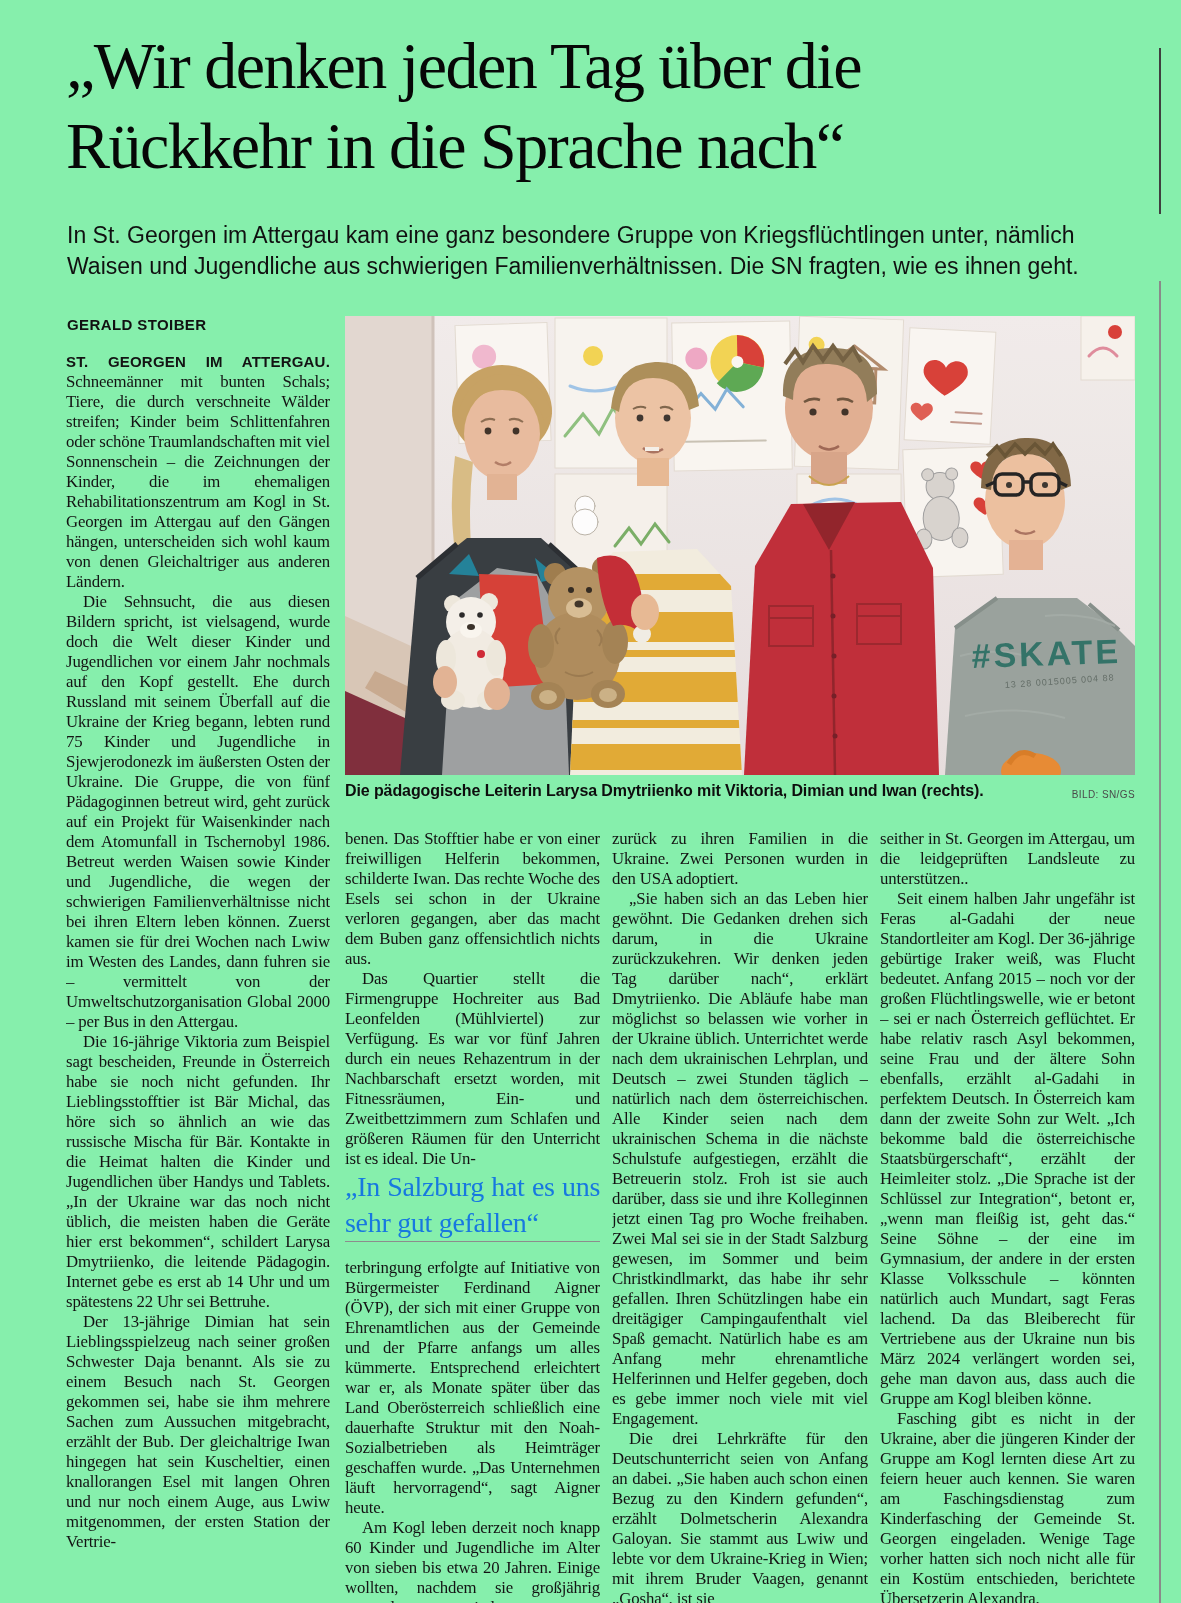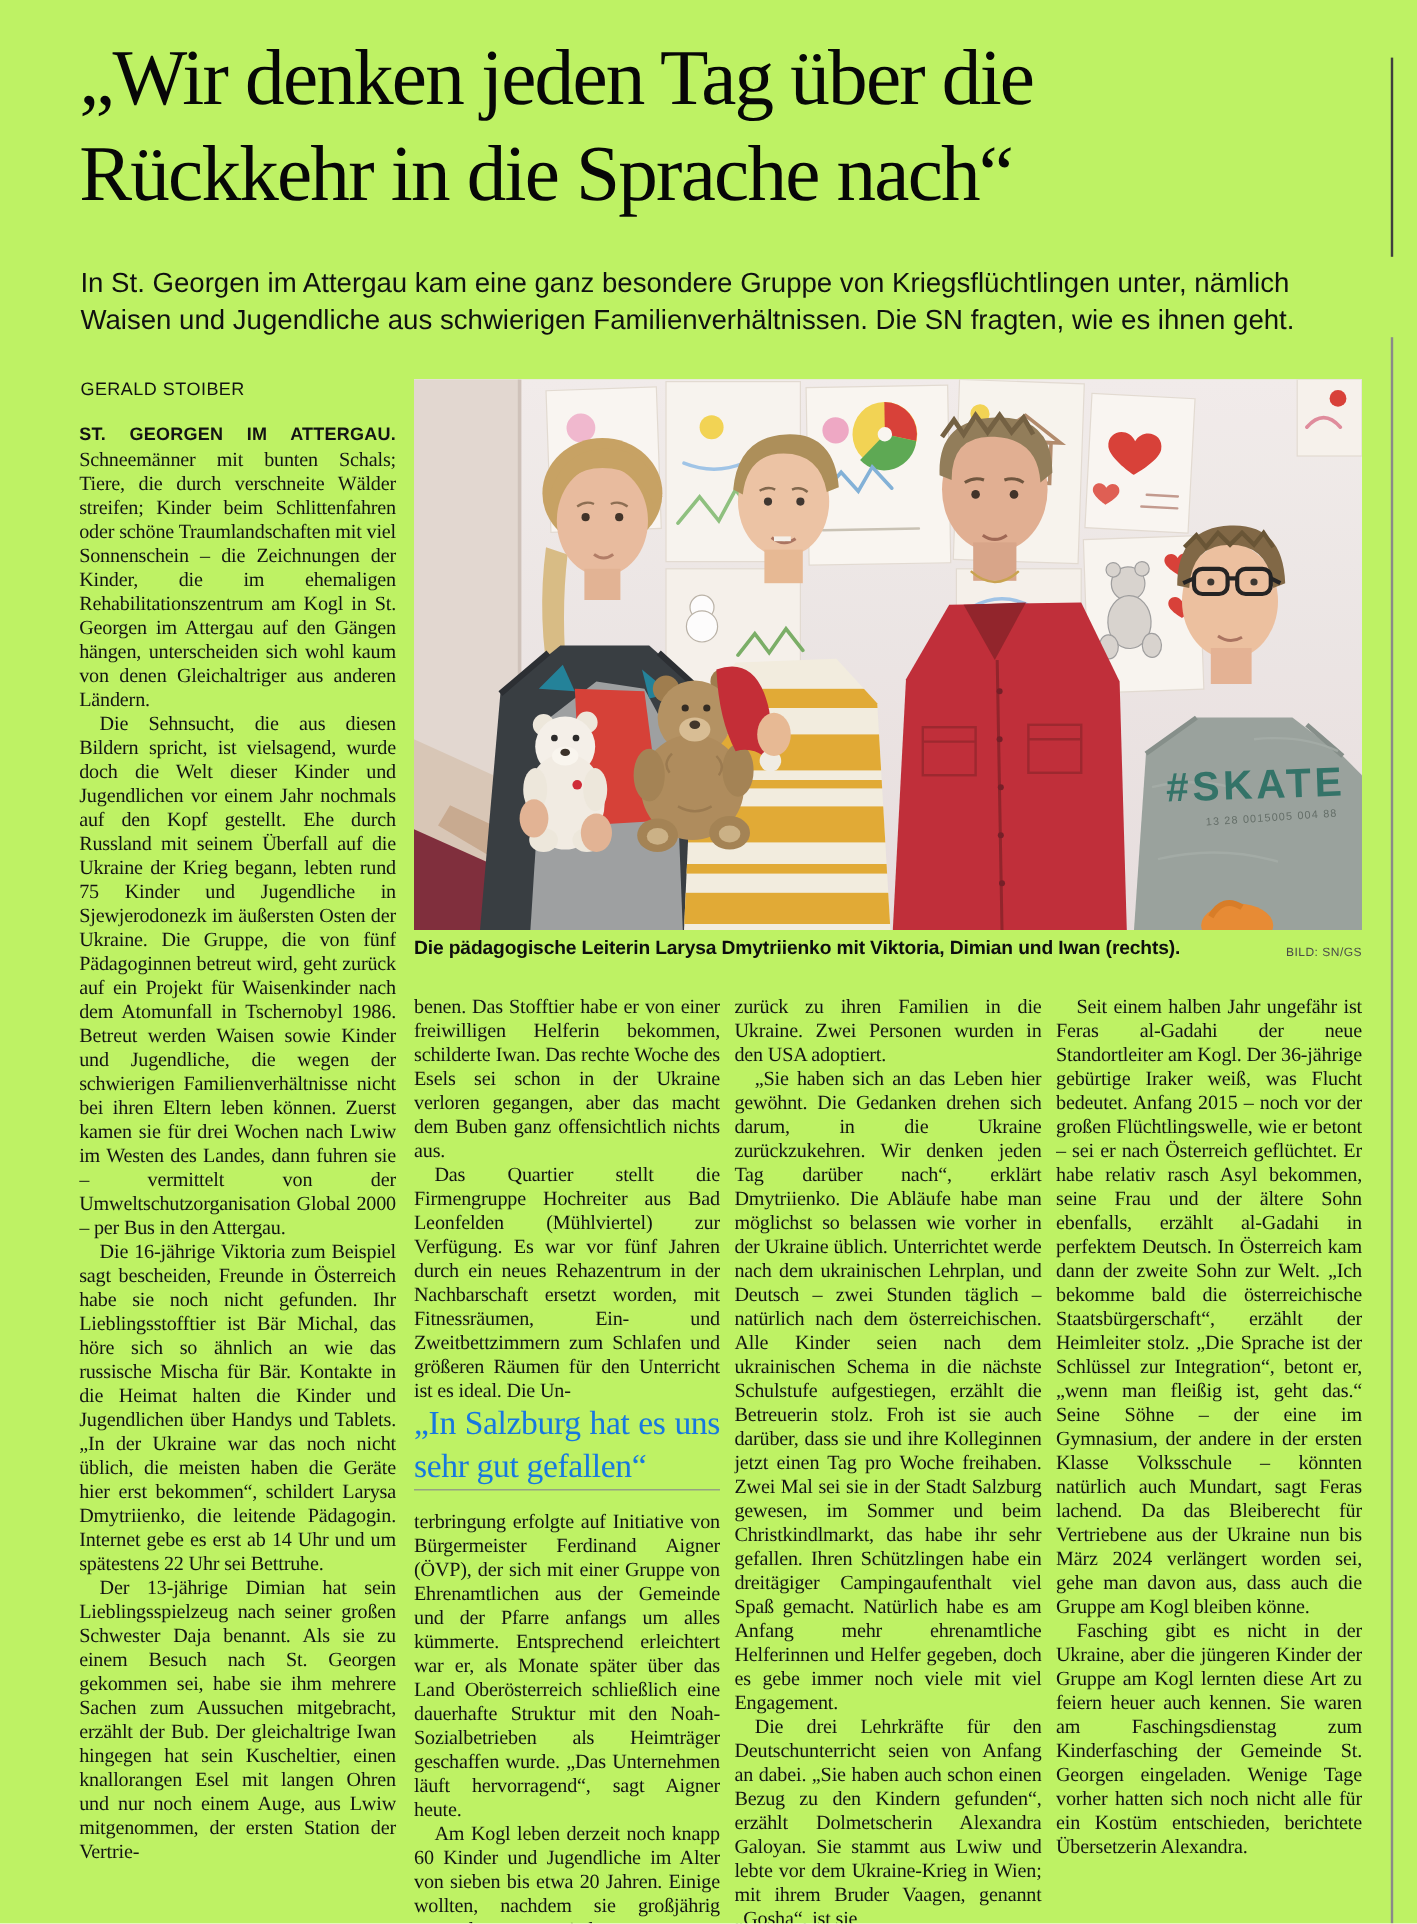--- a/index.html
+++ b/index.html
@@ -1,25 +1,25 @@
 <!DOCTYPE html>
 <html lang="de"><head>
 <meta charset="utf-8">
 <style>
   html,body{margin:0;padding:0;background:#ffffff;}
-  .page{position:relative;width:1181px;height:1603px;background:#bef264;overflow:hidden;
+  .page{position:relative;width:1181px;height:1603px;background:#86efac;overflow:hidden;
         font-family:"Liberation Serif","DejaVu Serif",serif;color:#141414;}
   .headline{position:absolute;left:66px;top:26px;width:1040px;margin:0;
         font-size:66px;line-height:80px;font-weight:400;letter-spacing:-1.5px;color:#070707;}
   .lede{position:absolute;left:67px;top:220px;width:1062px;margin:0;
         font-family:"Liberation Sans","DejaVu Sans",sans-serif;
         font-size:23px;line-height:31px;font-weight:400;color:#101010;}
   .byline{position:absolute;left:67px;top:316px;
         font-family:"Liberation Sans","DejaVu Sans",sans-serif;
-        font-size:15px;font-weight:normal;letter-spacing:.4px;color:#111;}
+        font-size:15px;font-weight:bold;letter-spacing:.4px;color:#111;}
   .col{position:absolute;overflow:hidden;text-align:justify;
         font-size:16.8px;line-height:20px;letter-spacing:-0.15px;color:#131313;}
   .col p{margin:0;-webkit-hyphens:auto;hyphens:auto;}
   .col p.indent{text-indent:17px;}
   .col1{left:66px;top:352px;width:264px;height:1251px;}
   .col2{left:345px;top:829px;width:255px;height:774px;}
   .col3{left:612px;top:829px;width:256px;height:774px;}
   .col4{left:880px;top:829px;width:255px;height:774px;}
   .lead-in{font-family:"Liberation Sans","DejaVu Sans",sans-serif;
         font-weight:bold;font-size:15px;letter-spacing:.2px;}
@@ -293,20 +293,21 @@
     <p class="indent">Am Kogl leben derzeit noch knapp 60 Kinder und Jugendliche im Alter von sieben bis etwa 20 Jahren. Einige wollten, nachdem sie großjährig geworden waren, wieder</p>
   </div>
 
   <div class="col col3">
     <p>zurück zu ihren Familien in die Ukraine. Zwei Personen wurden in den USA adoptiert.</p>
     <p class="indent">„Sie haben sich an das Leben hier gewöhnt. Die Gedanken drehen sich darum, in die Ukraine zurückzukehren. Wir denken jeden Tag darüber nach“, erklärt Dmytriienko. Die Abläufe habe man möglichst so belassen wie vorher in der Ukraine üblich. Unterrichtet werde nach dem ukrainischen Lehrplan, und Deutsch – zwei Stunden täglich – natürlich nach dem österreichischen. Alle Kinder seien nach dem ukrainischen Schema in die nächste Schulstufe aufgestiegen, erzählt die Betreuerin stolz. Froh ist sie auch darüber, dass sie und ihre Kolleginnen jetzt einen Tag pro Woche freihaben. Zwei Mal sei sie in der Stadt Salzburg gewesen, im Sommer und beim Christkindlmarkt, das habe ihr sehr gefallen. Ihren Schützlingen habe ein dreitägiger Campingaufenthalt viel Spaß gemacht. Natürlich habe es am Anfang mehr ehrenamtliche Helferinnen und Helfer gegeben, doch es gebe immer noch viele mit viel Engagement.</p>
     <p class="indent">Die drei Lehrkräfte für den Deutschunterricht seien von Anfang an dabei. „Sie haben auch schon einen Bezug zu den Kindern gefunden“, erzählt Dolmetscherin Alexandra Galoyan. Sie stammt aus Lwiw und lebte vor dem Ukraine-Krieg in Wien; mit ihrem Bruder Vaagen, genannt „Gosha“, ist sie</p>
   </div>
 
   <div class="col col4">
+    <p>seither in St. Georgen im Attergau, um die leidgeprüften Landsleute zu unterstützen..</p>
     <p class="indent">Seit einem halben Jahr ungefähr ist Feras al-Gadahi der neue Standortleiter am Kogl. Der 36-jährige gebürtige Iraker weiß, was Flucht bedeutet. Anfang 2015 – noch vor der großen Flüchtlingswelle, wie er betont – sei er nach Österreich geflüchtet. Er habe relativ rasch Asyl bekommen, seine Frau und der ältere Sohn ebenfalls, erzählt al-Gadahi in perfektem Deutsch. In Österreich kam dann der zweite Sohn zur Welt. „Ich bekomme bald die österreichische Staatsbürgerschaft“, erzählt der Heimleiter stolz. „Die Sprache ist der Schlüssel zur Integration“, betont er, „wenn man fleißig ist, geht das.“ Seine Söhne – der eine im Gymnasium, der andere in der ersten Klasse Volksschule – könnten natürlich auch Mundart, sagt Feras lachend. Da das Bleiberecht für Vertriebene aus der Ukraine nun bis März 2024 verlängert worden sei, gehe man davon aus, dass auch die Gruppe am Kogl bleiben könne.</p>
     <p class="indent">Fasching gibt es nicht in der Ukraine, aber die jüngeren Kinder der Gruppe am Kogl lernten diese Art zu feiern heuer auch kennen. Sie waren am Faschingsdienstag zum Kinderfasching der Gemeinde St. Georgen eingeladen. Wenige Tage vorher hatten sich noch nicht alle für ein Kostüm entschieden, berichtete Übersetzerin Alexandra.</p>
   </div>
 
   <div class="edge-line top"></div>
   <div class="edge-line bottom"></div>
 
 </div>
 
 </body></html>

